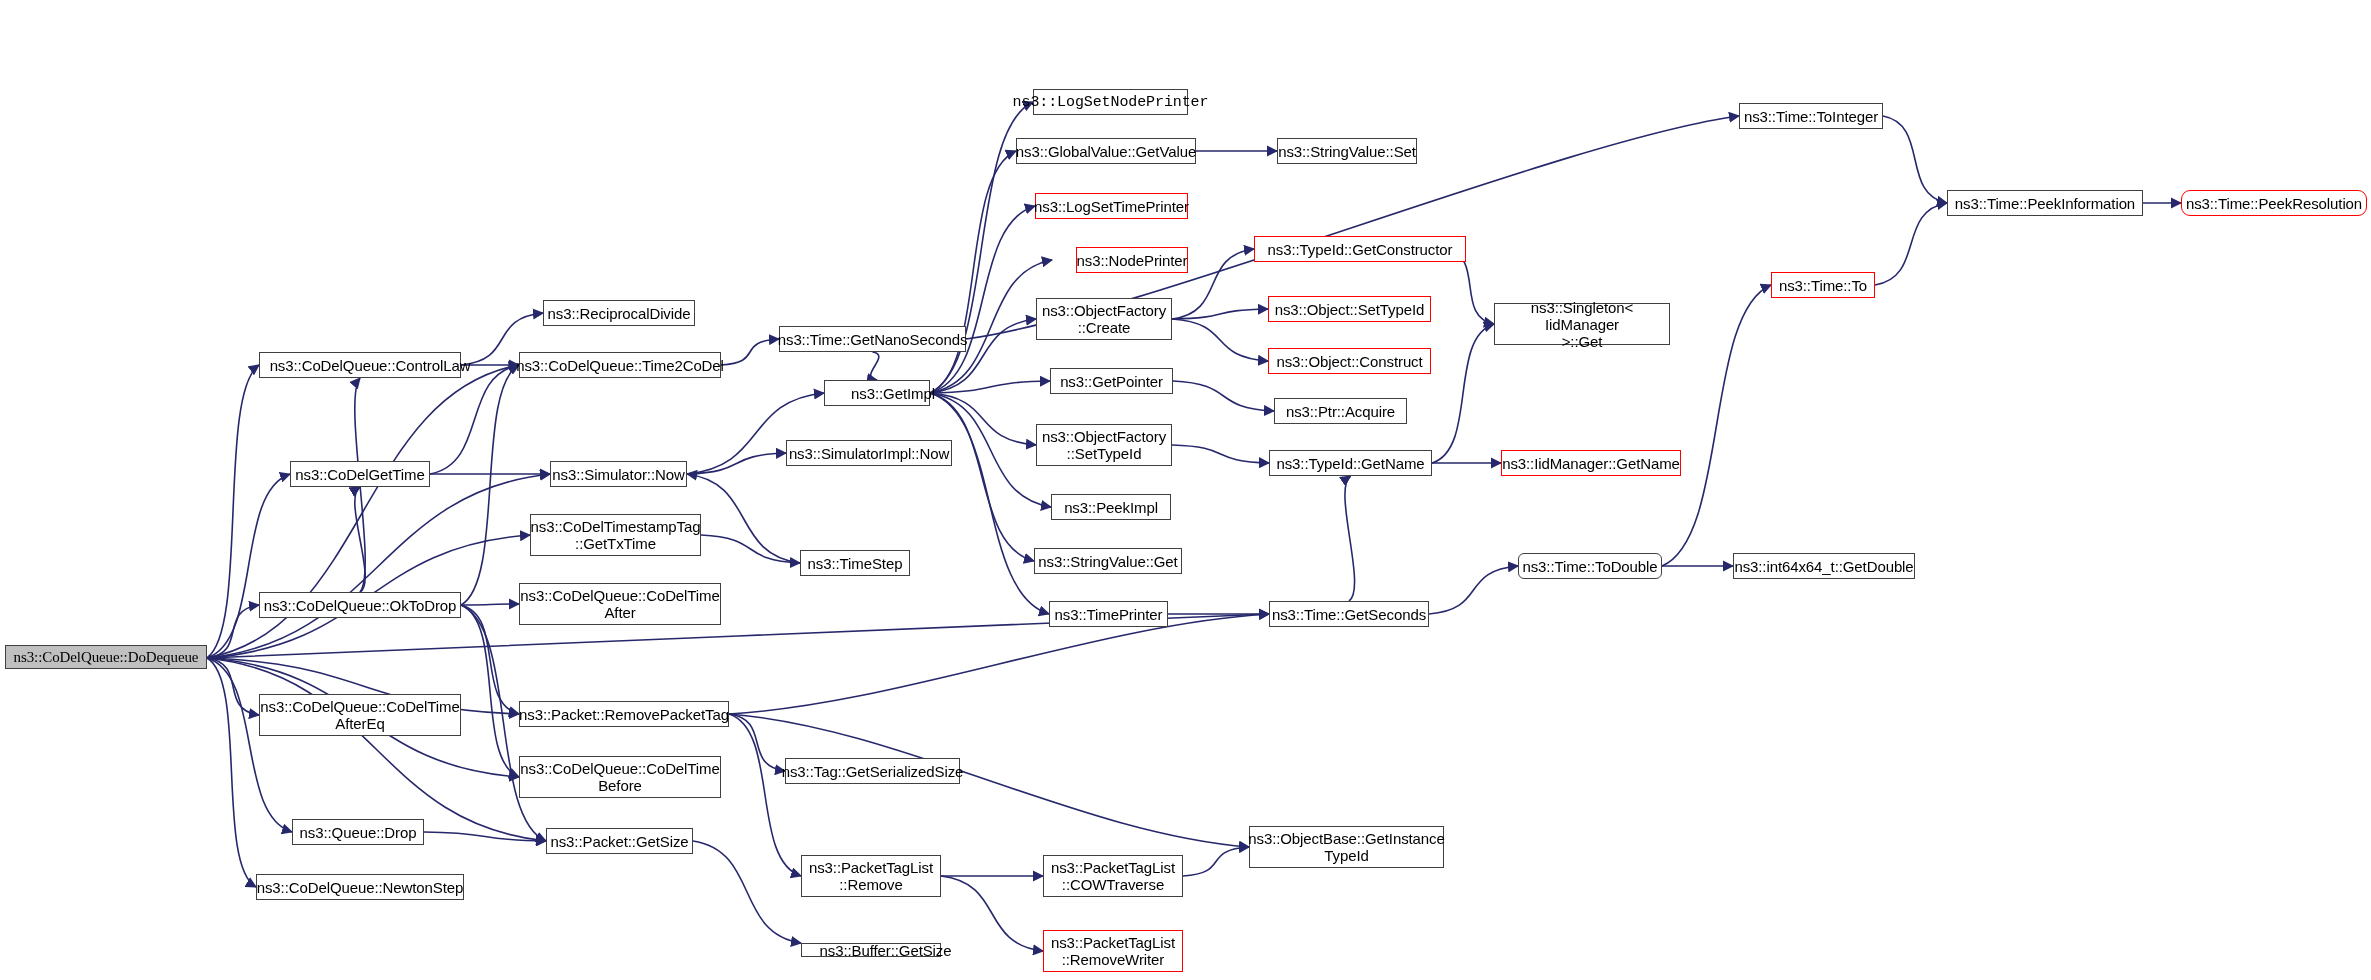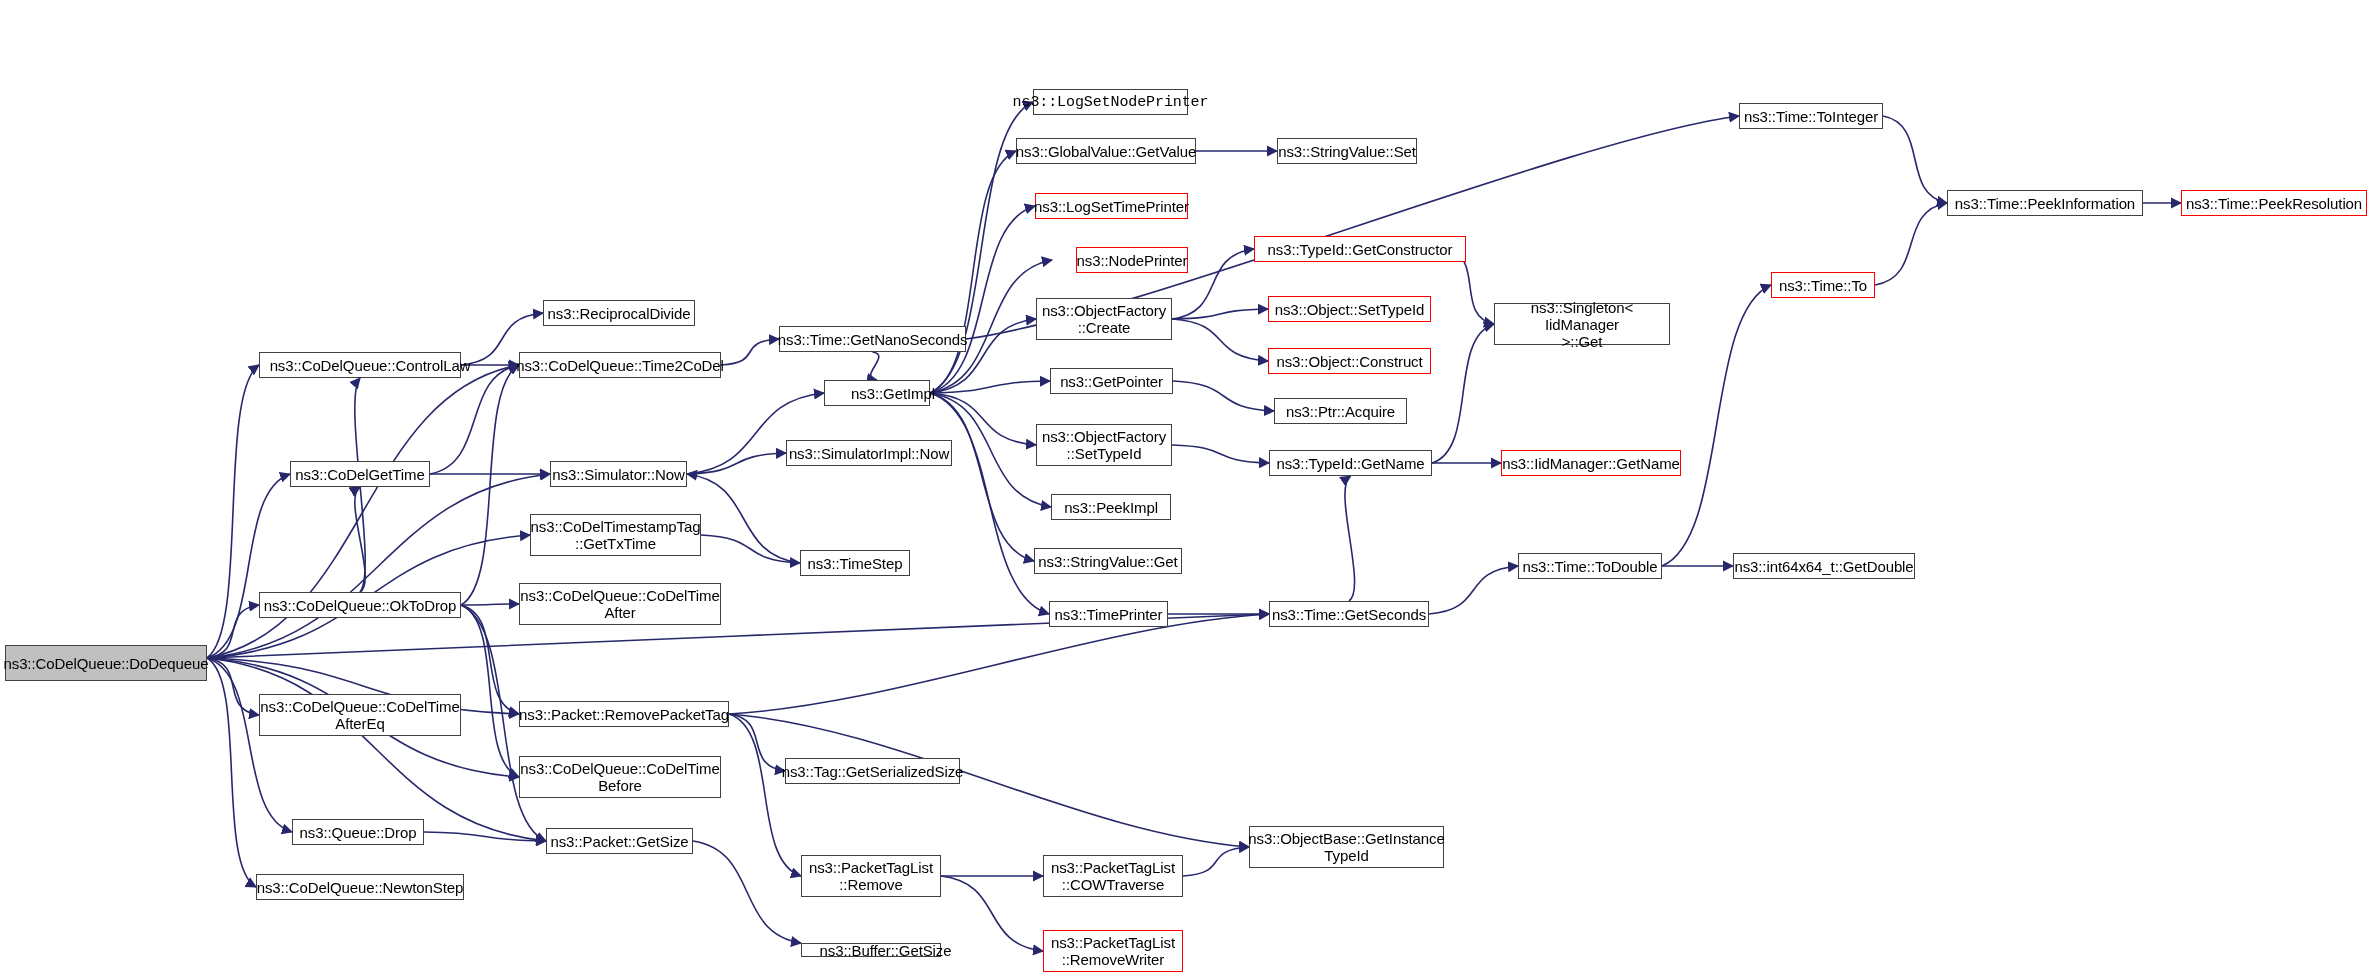--- a/index.html
+++ b/index.html
@@ -107,21 +107,21 @@
         <path d="M 1349 601 C 1367.675 588.5, 1331.825 488.5, 1350.5 476" fill="none" stroke="#27286b" stroke-width="1.6" marker-end="url(#arrow)"></path>
         <path d="M 1429 614 C 1487.05 609.2, 1459.95 570.8, 1518 566" fill="none" stroke="#27286b" stroke-width="1.6" marker-end="url(#arrow)"></path>
         <path d="M 1662 566 C 1711.95 566, 1683.05 566, 1733 566" fill="none" stroke="#27286b" stroke-width="1.6" marker-end="url(#arrow)"></path>
         <path d="M 1662 566 C 1729.05 537.9, 1703.95 313.1, 1771 285" fill="none" stroke="#27286b" stroke-width="1.6" marker-end="url(#arrow)"></path>
         <path d="M 1875 285 C 1925.4 276.8, 1896.6 211.2, 1947 203" fill="none" stroke="#27286b" stroke-width="1.6" marker-end="url(#arrow)"></path>
         <path d="M 1883 116 C 1929.8 124.7, 1900.2 194.3, 1947 203" fill="none" stroke="#27286b" stroke-width="1.6" marker-end="url(#arrow)"></path>
         <path d="M 2143 203 C 2178.1 203, 2145.9 203, 2181 203" fill="none" stroke="#27286b" stroke-width="1.6" marker-end="url(#arrow)"></path>
       </g>
   </svg>
   <div id="nodes">
-      <div class="node root" style="left: 5px; top: 645px; width: 202px; height: 36px;">ns3::CoDelQueue::DoDequeue</div>
+      <div class="node root" style="left: 5px; top: 645px; width: 202px; height: 24px; font-family: Liberation Serif, serif;">ns3::CoDelQueue::DoDequeue</div>
       <div class="node thick" style="left: 259px; top: 352px; width: 202px; height: 26px; padding-left: 24px;">ns3::CoDelQueue::ControlLaw</div>
       <div class="node thick" style="left: 543px; top: 300px; width: 152px; height: 26px;">ns3::ReciprocalDivide</div>
       <div class="node thick" style="left: 519px; top: 352px; width: 202px; height: 26px;">ns3::CoDelQueue::Time2CoDel</div>
       <div class="node thick" style="left: 779px; top: 326px; width: 187px; height: 26px;">ns3::Time::GetNanoSeconds</div>
       <div class="node thick" style="left: 824px; top: 380px; width: 106px; height: 26px; padding-left: 36px;">ns3::GetImpl</div>
       <div class="node thick" style="left: 290px; top: 461px; width: 140px; height: 26px;">ns3::CoDelGetTime</div>
       <div class="node thick" style="left: 550px; top: 461px; width: 137px; height: 26px;">ns3::Simulator::Now</div>
       <div class="node thick" style="left: 786px; top: 440px; width: 166px; height: 26px;">ns3::SimulatorImpl::Now</div>
       <div class="node thick" style="left: 530px; top: 514px; width: 171px; height: 42px;">ns3::CoDelTimestampTag
 ::GetTxTime</div>
@@ -162,20 +162,20 @@
       <div class="node thick" style="left: 1036px; top: 424px; width: 136px; height: 42px;">ns3::ObjectFactory
 ::SetTypeId</div>
       <div class="node thick" style="left: 1051px; top: 494px; width: 120px; height: 26px;">ns3::PeekImpl</div>
       <div class="node thick" style="left: 1034px; top: 548px; width: 148px; height: 26px;">ns3::StringValue::Get</div>
       <div class="node thick" style="left: 1049px; top: 601px; width: 119px; height: 26px;">ns3::TimePrinter</div>
       <div class="node thick" style="left: 1269px; top: 450px; width: 163px; height: 26px;">ns3::TypeId::GetName</div>
       <div class="node red" style="left: 1501px; top: 450px; width: 180px; height: 26px;">ns3::IidManager::GetName</div>
       <div class="node thick" style="left: 1269px; top: 601px; width: 160px; height: 26px;">ns3::Time::GetSeconds</div>
       <div class="node thick" style="left: 1494px; top: 303px; width: 176px; height: 42px;">ns3::Singleton&lt; IidManager
 &gt;::Get</div>
-      <div class="node thick" style="left: 1518px; top: 553px; width: 144px; height: 26px;">ns3::Time::ToDouble</div>
+      <div class="node thick" style="left: 1518px; top: 553px; width: 144px; height: 26px; border-radius: 6px;">ns3::Time::ToDouble</div>
       <div class="node thick" style="left: 1733px; top: 553px; width: 182px; height: 26px;">ns3::int64x64_t::GetDouble</div>
       <div class="node red" style="left: 1771px; top: 272px; width: 104px; height: 26px;">ns3::Time::To</div>
       <div class="node thick" style="left: 1739px; top: 103px; width: 144px; height: 26px;">ns3::Time::ToInteger</div>
       <div class="node thick" style="left: 1947px; top: 190px; width: 196px; height: 26px;">ns3::Time::PeekInformation</div>
-      <div class="node red" style="left: 2181px; top: 190px; width: 186px; height: 26px;">ns3::Time::PeekResolution</div>
+      <div class="node red" style="left: 2181px; top: 190px; width: 186px; height: 26px; border-radius: 9px;">ns3::Time::PeekResolution</div>
     </div>
 </div>
 
 </body></html>

